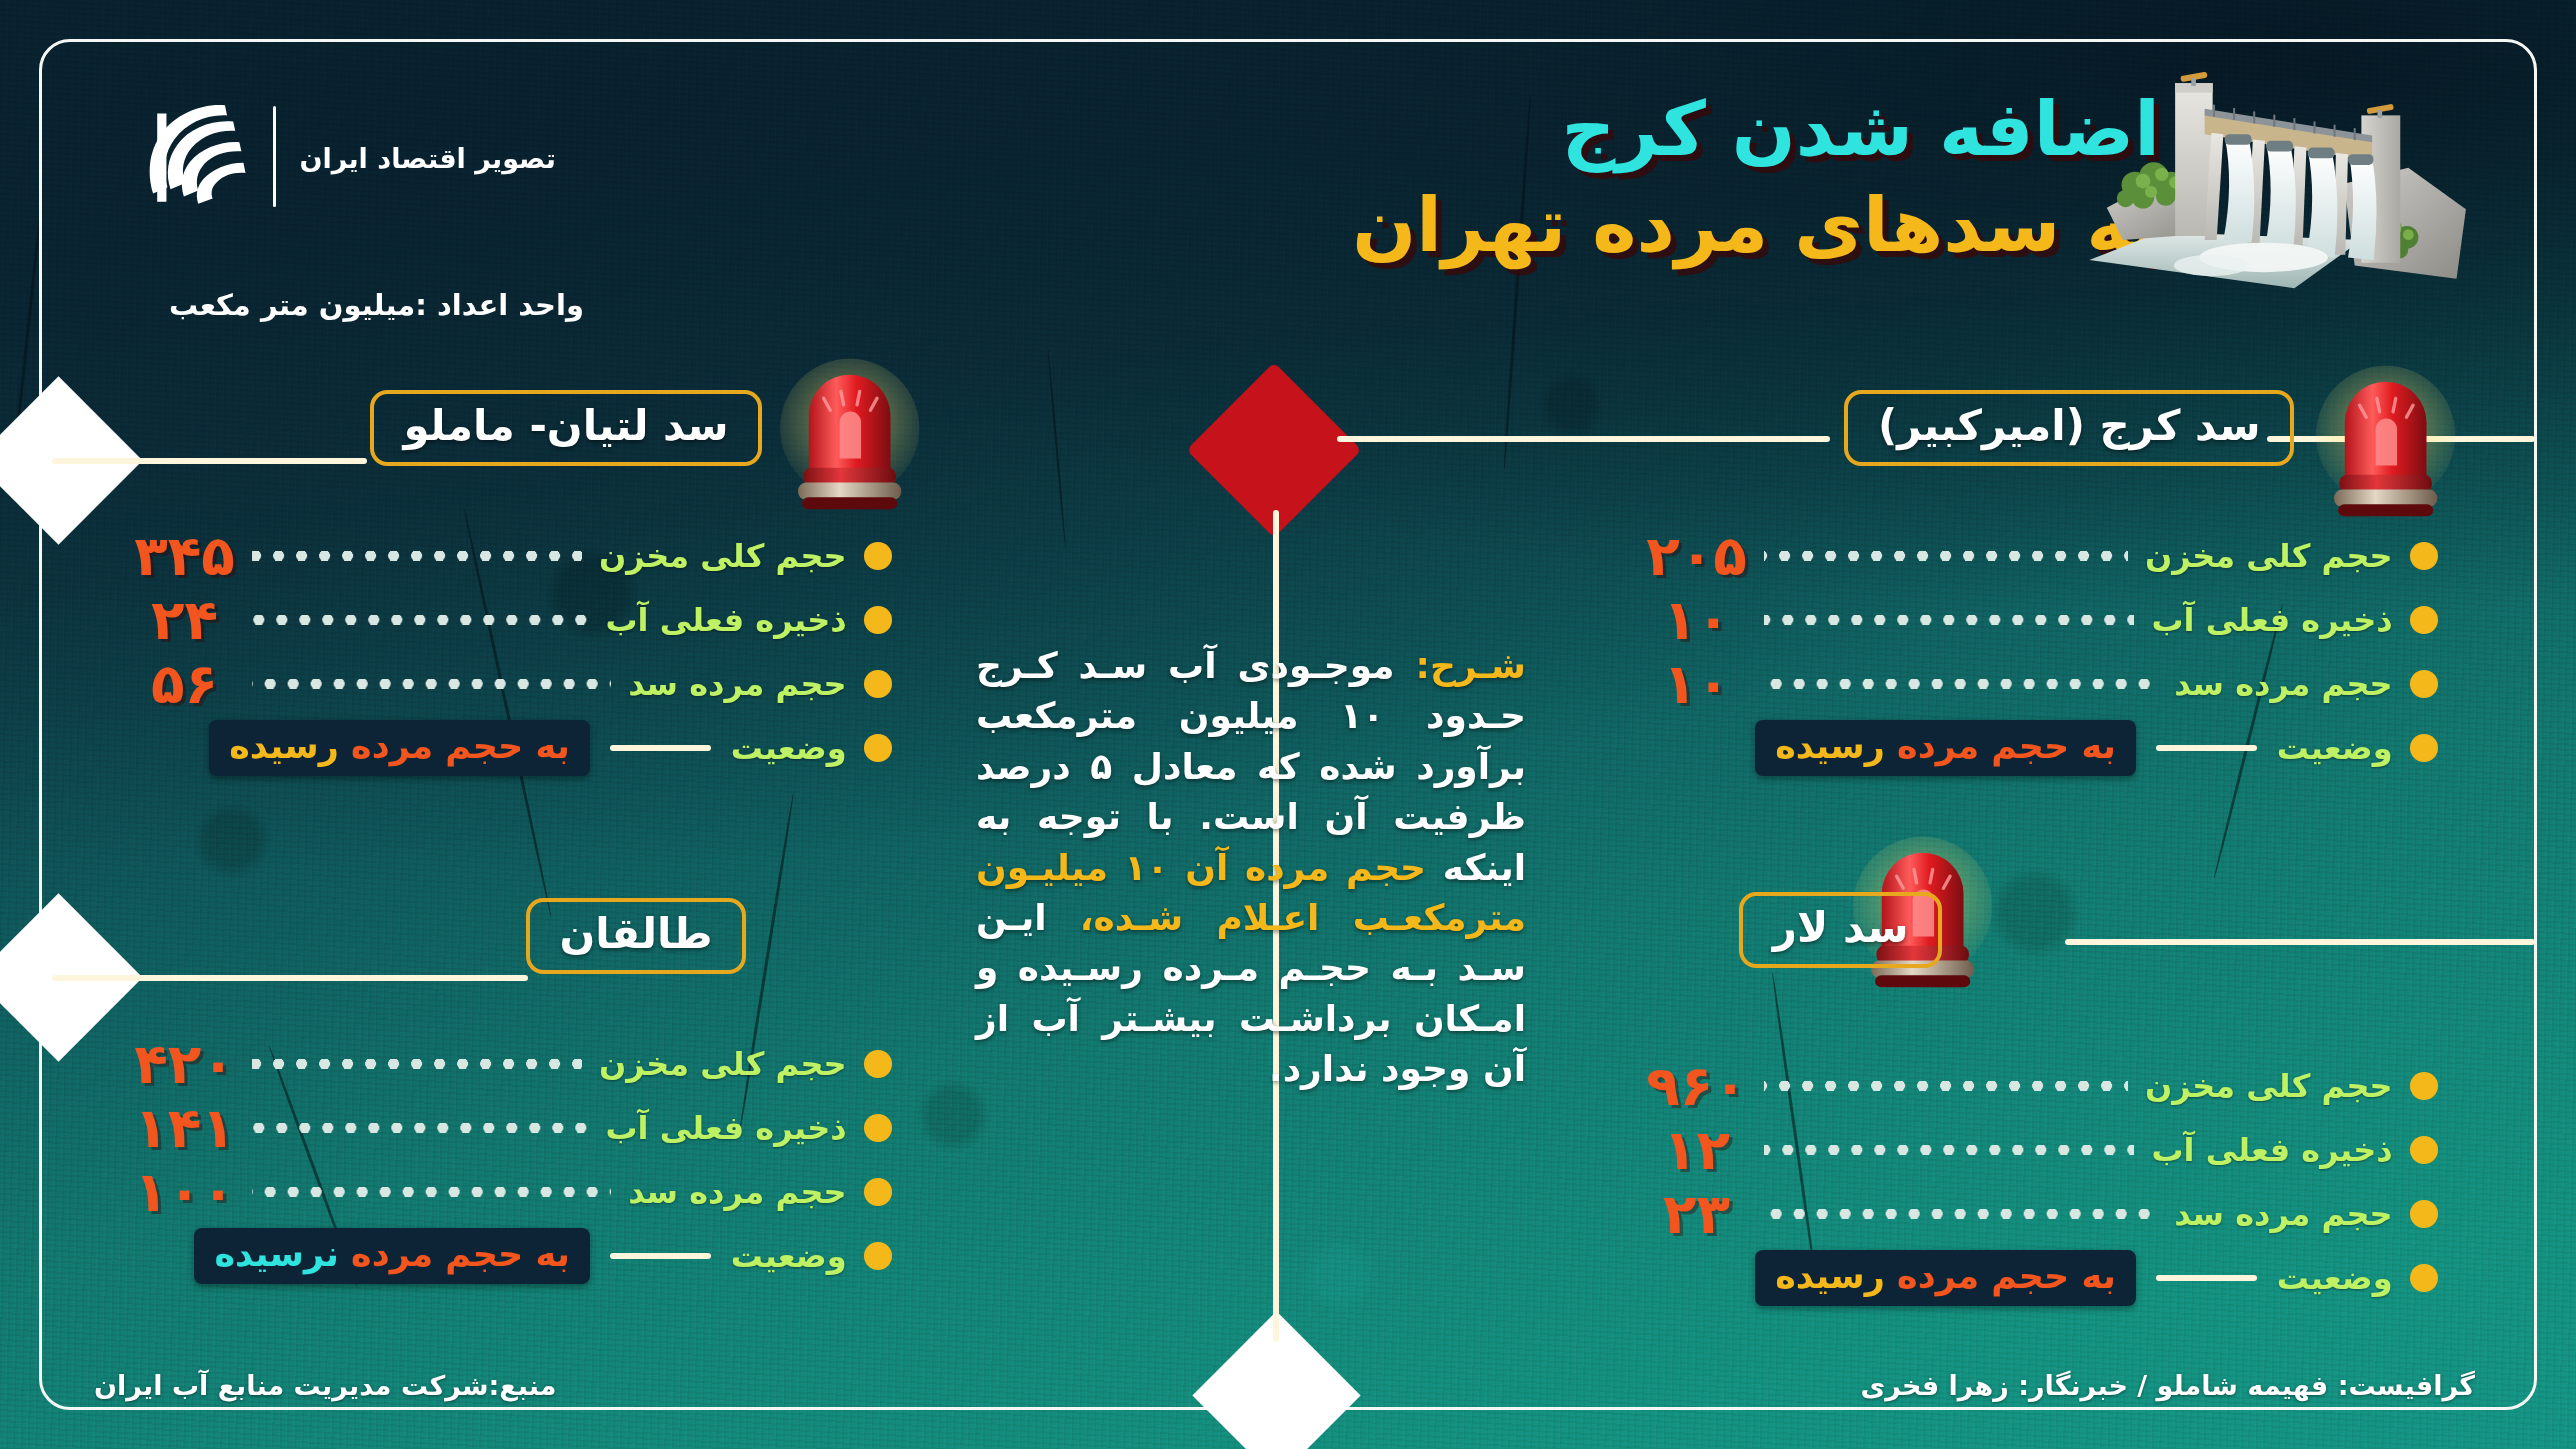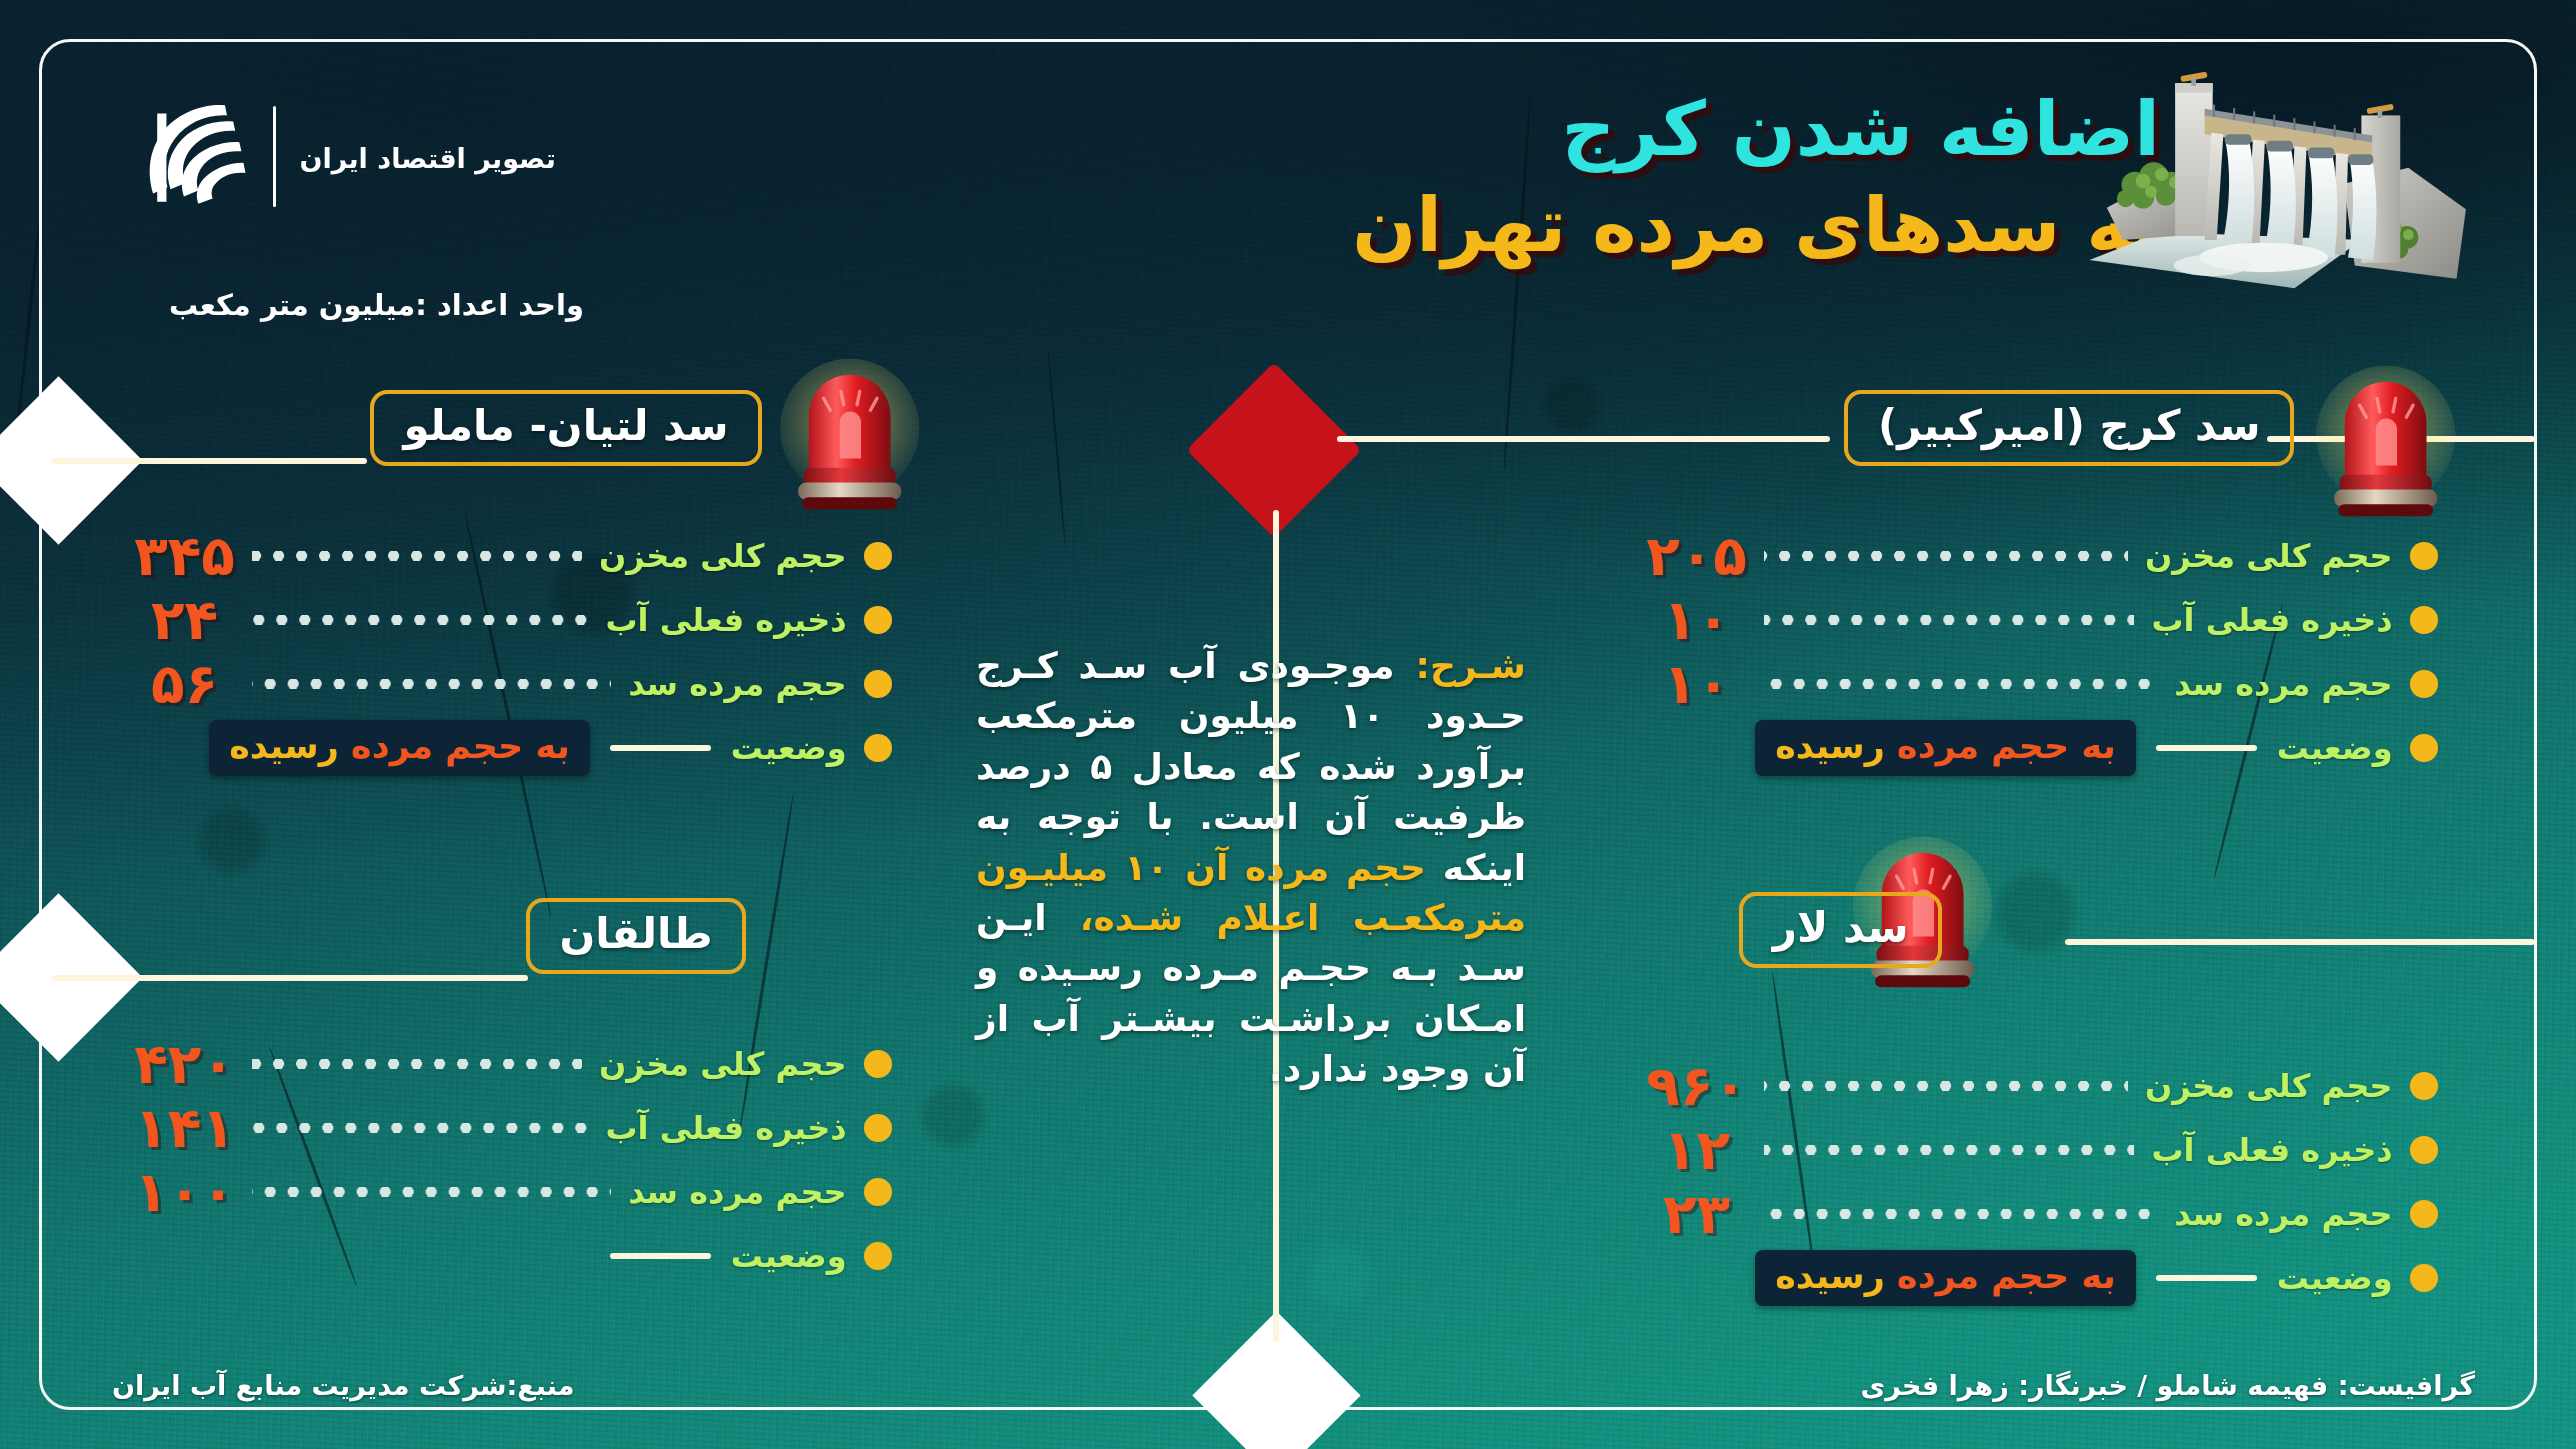--- a/index.html
+++ b/index.html
@@ -149,21 +149,21 @@
     text-shadow:0 2px 4px rgba(0,0,0,.45);
   }
   #desc .lbl{ color:#f5b81a; font-weight:800; }
   #desc .hl{ color:#f5b81a; font-weight:800; }
 
   
   .footer{
     position:absolute; bottom:48px; color:#fff; font-size:27px; font-weight:700;
     direction:rtl; white-space:nowrap; text-shadow:0 1.3px 3.4px rgba(0,0,0,.45);
   }
-  #footL{ left:112px; }
+  #footL{ left:94px; }
   #footR{ right:101px; }
 </style>
 </head>
 <body>
 
 <div id="bg">
   <div class="crack" style="left:40px;  top:201px;  width:3.4px;  height:282px; transform:rotate(6deg);"></div>
   <div class="crack" style="left:463px; top:510px;  width:2.7px;  height:416px; transform:rotate(-12deg);"></div>
   <div class="crack" style="left:792px;top:792px; width:3.4px;  height:349px; transform:rotate(9deg);"></div>
   <div class="crack" style="left:268px; top:1047px; width:2.7px;  height:255px; transform:rotate(-20deg);"></div>
@@ -573,20 +573,24 @@
     <div class="row">
       <div class="bullet"></div>
       <div class="rowlabel">حجم مرده سد</div>
       <div class="dots"></div>
       <div class="val">۱۰۰</div>
     </div>
     <div class="row">
       <div class="bullet"></div>
       <div class="rowlabel">وضعیت</div>
       <div class="solidline"></div>
+      <div class="statusbox notreached">
+        <span class="s1">به حجم مرده</span>
+        <span class="s2">نرسیده</span>
+      </div>
     </div>
   </div>
 </div>
 
 <div id="desc">
   <span class="lbl">شـرح:</span><span> موجـودی آب سـد کـرج حـدود ۱۰ میلیون مترمکعب برآورد شده که معادل ۵ درصد ظرفیت آن است. با توجه به اینکه </span><span class="hl">حجم مرده آن ۱۰ میلیـون مترمکعـب اعـلام شـده،</span><span> ایـن سـد بـه حجـم مـرده رسـیده و امـکان برداشـت بیشـتر آب از آن وجود ندارد.</span>
 </div>
 
 <div class="footer" id="footL">منبع:شرکت مدیریت منابع آب ایران</div>
 <div class="footer" id="footR">گرافیست: فهیمه شاملو / خبرنگار: زهرا فخری</div>

